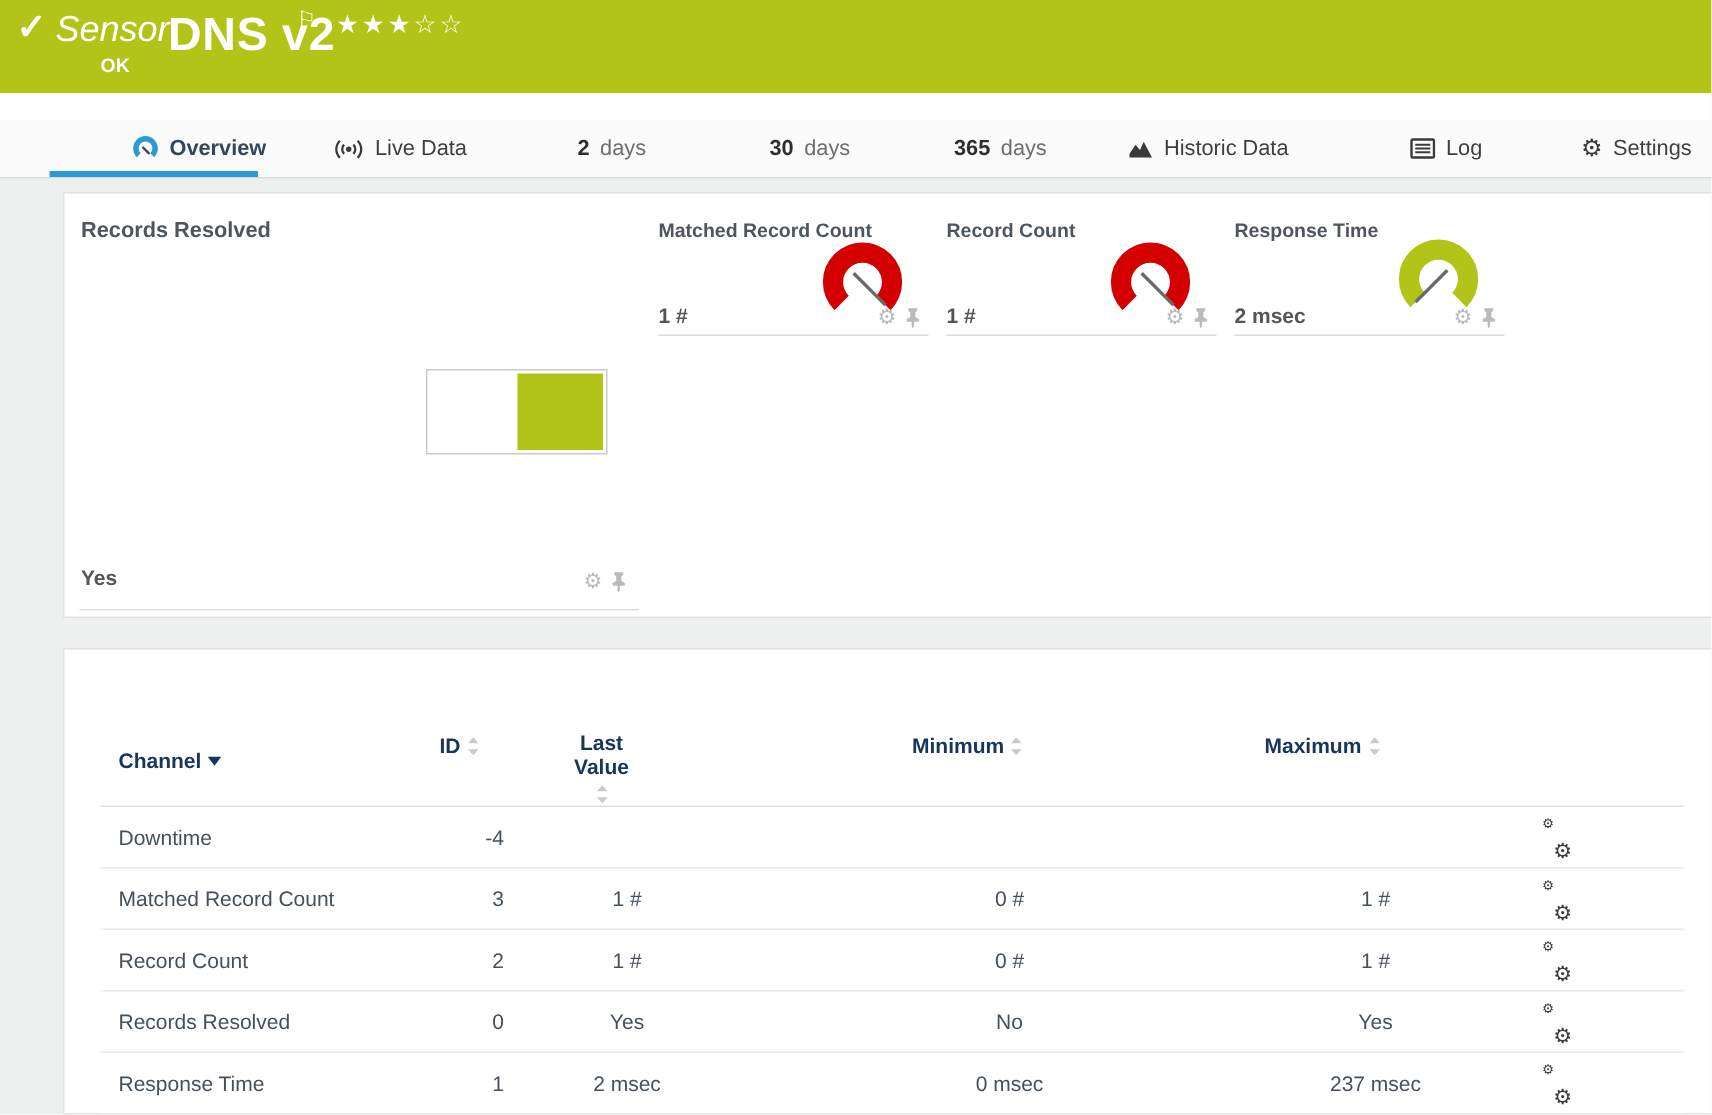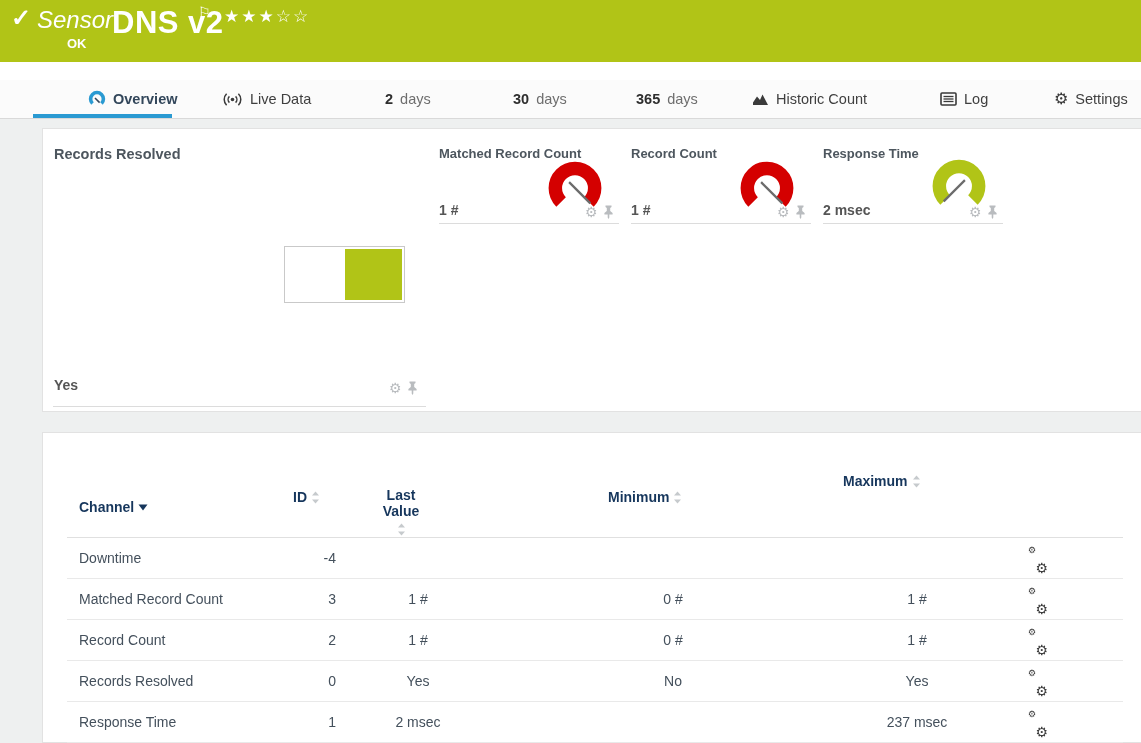--- a/index.html
+++ b/index.html
@@ -100,21 +100,21 @@
         <span class="dim">days</span>
     </div>
     <div class="tab" style="left:636px">
       <span class="num">365</span>
         <span class="dim">days</span>
     </div>
     <div class="tab" style="left:752px">
       <svg width="17" height="14" viewBox="0 0 17 14">
         <path d="M1 13 L1 10.5 L5 4.5 L8 8 L10.5 2.5 L16 13 Z" fill="#3a3a3a"></path>
       </svg>
-      <span>Historic Count</span>
+      <span>Historic Data</span>
     </div>
     <div class="tab" style="left:940px">
       <svg width="17" height="14" viewBox="0 0 17 14">
         <rect x="1" y="1" width="15" height="12" rx="1" fill="none" stroke="#3a3a3a" stroke-width="1.6"></rect>
         <line x1="3.5" y1="4.5" x2="13.5" y2="4.5" stroke="#3a3a3a" stroke-width="1.3"></line>
         <line x1="3.5" y1="7" x2="13.5" y2="7" stroke="#3a3a3a" stroke-width="1.3"></line>
         <line x1="3.5" y1="9.5" x2="13.5" y2="9.5" stroke="#3a3a3a" stroke-width="1.3"></line>
       </svg>
       <span>Log</span>
     </div>
@@ -215,21 +215,21 @@
         </svg>
       </span>
     </div>
     <div class="th" style="left:565px; top:56px">
       <span>Minimum</span>
       <svg width="9" height="13" viewBox="0 0 9 13">
         <path d="M4.5 0.5 L8 4.5 H1 Z" fill="#c6cacd"></path>
           <path d="M4.5 12.5 L1 8.5 H8 Z" fill="#c6cacd"></path>
       </svg>
     </div>
-    <div class="th" style="left:800px; top:40px">
+    <div class="th" style="left:800px; top:56px">
       <span>Maximum</span>
       <svg width="9" height="13" viewBox="0 0 9 13">
         <path d="M4.5 0.5 L8 4.5 H1 Z" fill="#c6cacd"></path>
           <path d="M4.5 12.5 L1 8.5 H8 Z" fill="#c6cacd"></path>
       </svg>
     </div>
     <div class="tbl-line" style="top:104px"></div>
     <div class="rows">
         <div class="row" style="top: 105px;">
     <span class="c-channel">Downtime</span>
@@ -280,20 +280,21 @@
       <span class="dbl-gear">
         <span class="big">⚙</span>
               <span class="small">⚙</span>
       </span>
     </span>
   </div>
         <div class="row" style="top: 269px;">
     <span class="c-channel">Response Time</span>
     <span class="c-id">1</span>
     <span class="c-last">2 msec</span>
+    <span class="c-min">0 msec</span>
     <span class="c-max">237 msec</span>
     <span class="c-gear">
       <span class="dbl-gear">
         <span class="big">⚙</span>
               <span class="small">⚙</span>
       </span>
     </span>
   </div>
       </div>
   </section>

